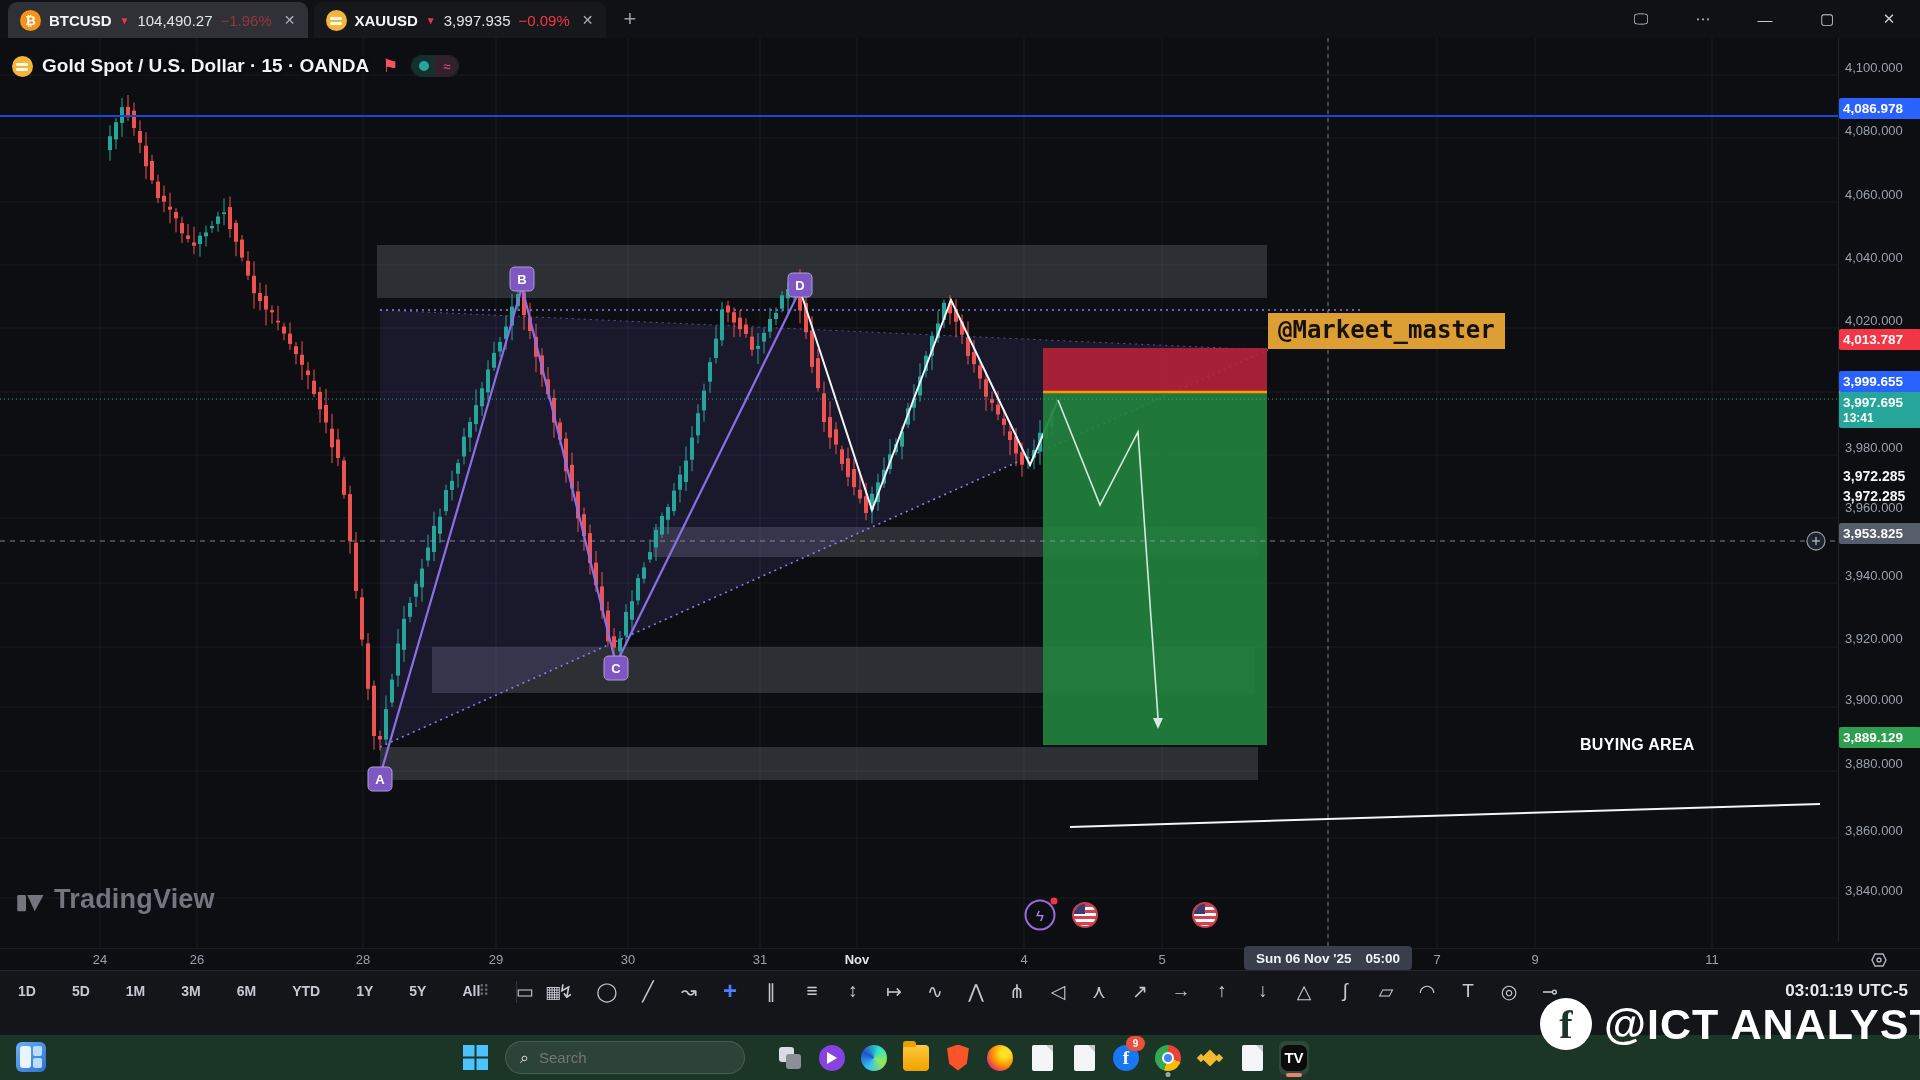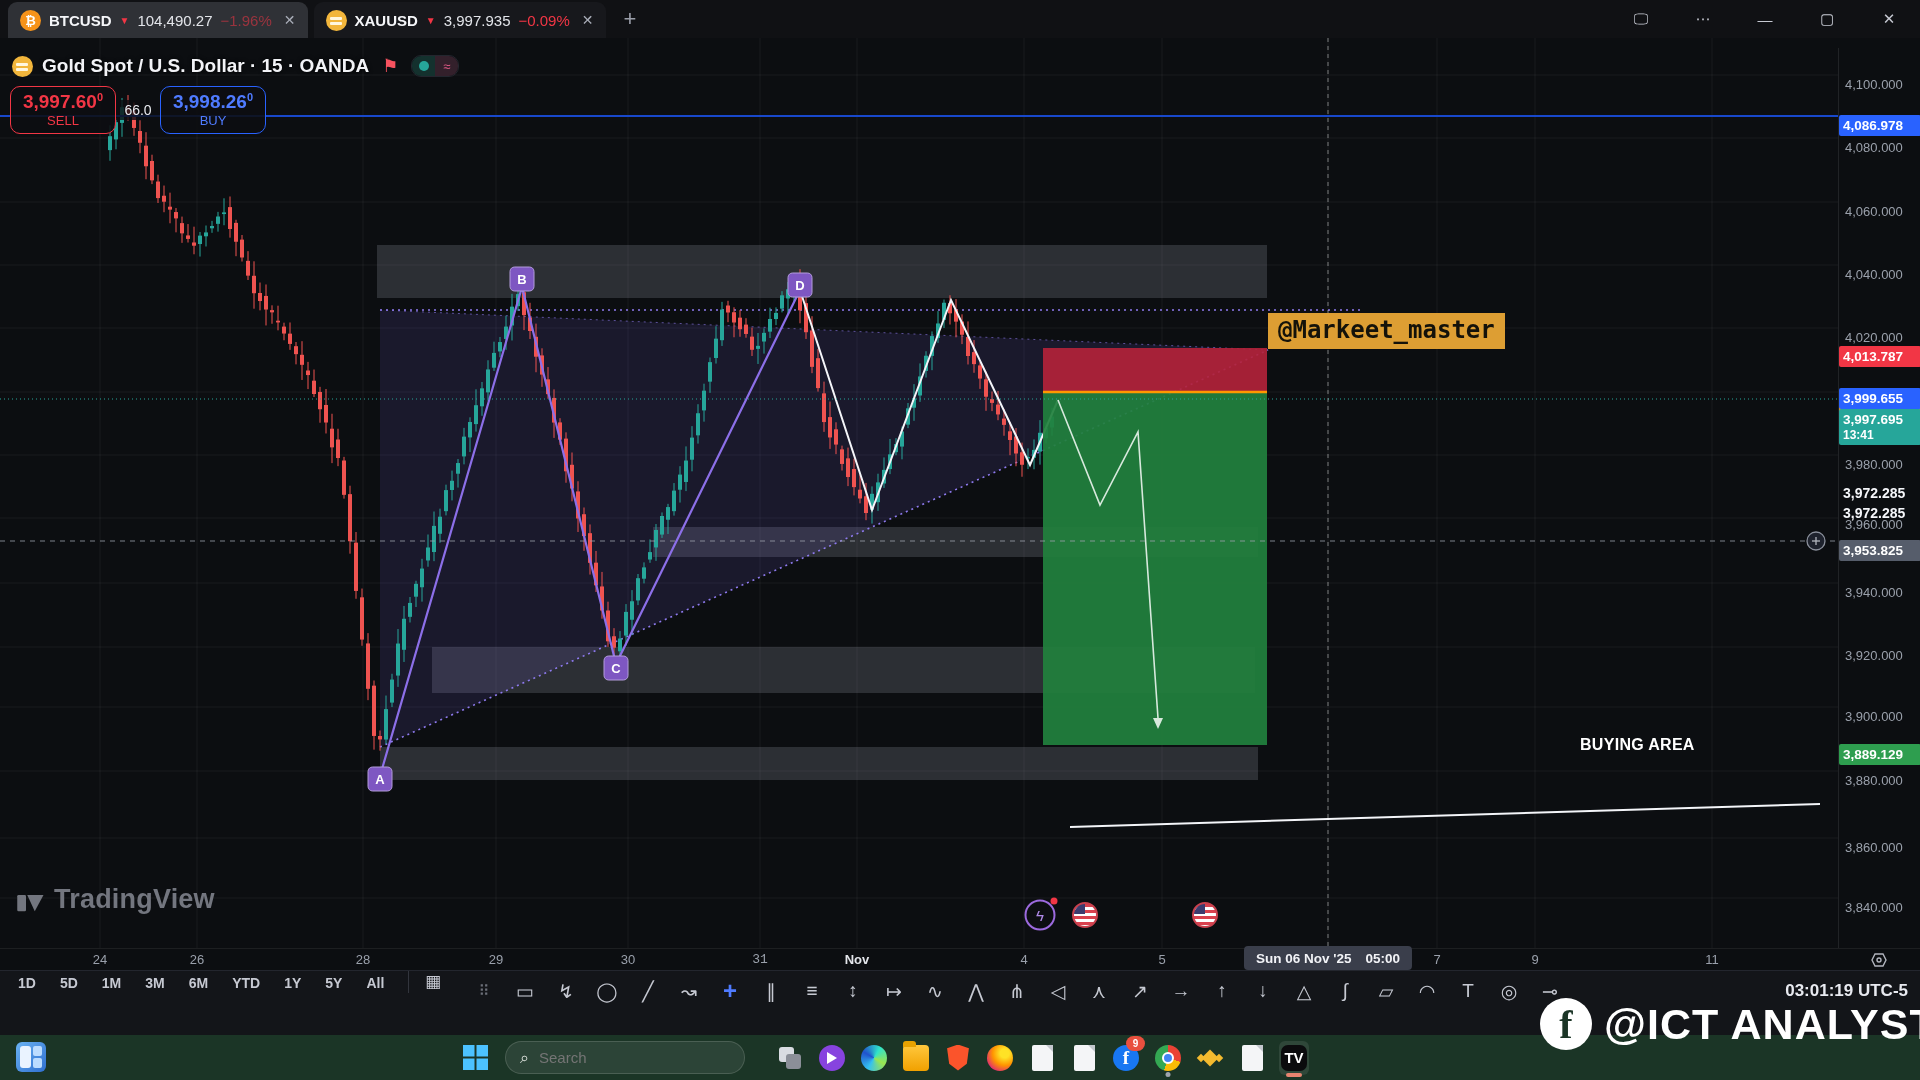--- a/index.html
+++ b/index.html
@@ -37,21 +37,21 @@
   #ohlc span{color:#26a69a;}
   #trade-panel{position:absolute;left:10px;top:86px;display:flex;align-items:center;z-index:3;}
   .tbtn{width:104px;border-radius:10px;padding:4px 0 5px;text-align:center;background:rgba(12,14,17,.88);}
   .tbtn .p{font-size:19px;font-weight:bold;}
   .tbtn .p sup{font-size:11px;}
   .tbtn .l{font-size:13px;margin-top:0px;}
   .tbtn.sell{border:1.5px solid #f23645;color:#f23645;}
   .tbtn.buy{border:1.5px solid #2962ff;color:#4f7bff;}
   #spread{width:44px;text-align:center;font-size:14px;color:#e8eaf0;background:rgba(12,14,17,.8);padding:2px 0;}
   
-  #price-axis{position:absolute;left:1838px;top:48px;width:82px;height:910px;background:#0c0e11;border-left:1px solid rgba(255,255,255,.09);z-index:4;}
+  #price-axis{position:absolute;left:1838px;top:31px;width:82px;height:910px;background:#0c0e11;border-left:1px solid rgba(255,255,255,.09);z-index:4;}
   .ax-label{position:absolute;left:6px;font-size:13px;color:#9aa0ab;white-space:nowrap;}
   .ax-bold{position:absolute;left:4px;font-size:14px;color:#f5f6fa;font-weight:bold;white-space:nowrap;}
   .ax-badge{position:absolute;left:0;width:82px;box-sizing:border-box;padding:3px 4px;font-size:13.5px;font-weight:bold;color:#fff;text-align:left;border-radius:2px;}
   .ax-badge.blue{background:#2962ff;}
   .ax-badge.red{background:#f23645;}
   .ax-badge.orange{background:#ff9800;color:#17181c;margin-top:36px;}
   .ax-badge.teal{background:#26a69a;}
   .ax-badge.gray{background:#565d6b;}
   .ax-badge.green{background:#2e9e4f;}
   .ax-badge .sub{display:block;font-size:12px;font-weight:bold;margin-top:1px;}
@@ -68,21 +68,21 @@
   #tv-watermark{position:absolute;left:16px;top:884px;display:flex;align-items:center;gap:8px;z-index:3;}
   #tv-watermark .txt{color:#73767f;font-size:27px;font-weight:bold;letter-spacing:.2px;}
   .event-ic{position:absolute;z-index:3;transform:translate(-50%,-50%);}
   .ev-flash{width:27px;height:27px;border:2px solid #9c6ade;border-radius:50%;color:#b08ae8;font-size:15px;display:flex;align-items:center;justify-content:center;}
   .ev-flash i{position:absolute;right:-2px;top:-2px;width:7px;height:7px;background:#f23645;border-radius:50%;}
   .ev-flag{width:22px;height:22px;border-radius:50%;border:2px solid #c9414e;overflow:hidden;position:relative;
     background:repeating-linear-gradient(#d9414e 0 3px,#fff 3px 6px);}
   .ev-flag i{position:absolute;left:0;top:0;width:11px;height:10px;background:#3c3b6e;}
   
   #toolbar{position:absolute;left:0;top:970px;width:1920px;height:65px;background:#131519;border-top:1px solid #23262e;z-index:5;}
-  #timeframes{position:absolute;left:10px;top:0;display:flex;align-items:flex-start;gap:8px;}
+  #timeframes{position:absolute;left:10px;top:8px;display:flex;align-items:flex-end;gap:20px;}
   .tf{padding:4px 8px;color:#c6c9d2;font-size:14px;font-weight:bold;border-radius:4px;}
   .tfdiv{width:1px;height:22px;background:#32353d;margin:0 8px;}
   .tfcal{color:#c6c9d2;font-size:17px;}
   #tools{position:absolute;left:468px;top:4px;display:flex;align-items:center;gap:9px;}
   .tool{width:32px;height:32px;display:flex;align-items:center;justify-content:center;color:#c6c9d2;font-size:19px;border-radius:4px;}
   .tool.active{color:#4f7bff;font-size:24px;font-weight:bold;}
   .tool.grip{color:#6b6f78;font-size:15px;}
   #tb-clock{position:absolute;right:12px;top:10px;color:#e8eaf0;font-size:17px;font-weight:bold;}
   
   #taskbar{position:absolute;left:0;top:1035px;width:1920px;height:45px;background:#1b3526;z-index:6;}
@@ -513,31 +513,20 @@
     <span class="title">Gold Spot / U.S. Dollar · 15 · OANDA</span>
     <span class="flagicon">⚑</span>
     <span class="pill">
         <span class="l">
           <i></i>
         </span>
         <span class="r">≈</span>
       </span>
   </div>
 
-  <div id="trade-panel">
-    <div class="tbtn sell">
-      <div class="p"><span>3,997.60</span><sup>0</sup></div>
-      <div class="l">SELL</div>
-    </div>
-    <div id="spread">66.0</div>
-    <div class="tbtn buy">
-      <div class="p"><span>3,998.26</span><sup>0</sup></div>
-      <div class="l">BUY</div>
-    </div>
-  </div>
 
   <div id="price-axis">
       <div class="ax-label" style="top: 29px;">4,100.000</div>
       <div class="ax-label" style="top: 92px;">4,080.000</div>
       <div class="ax-label" style="top: 156px;">4,060.000</div>
       <div class="ax-label" style="top: 219px;">4,040.000</div>
       <div class="ax-label" style="top: 282px;">4,020.000</div>
       <div class="ax-label" style="top: 409px;">3,980.000</div>
       <div class="ax-label" style="top: 469px;">3,960.000</div>
       <div class="ax-label" style="top: 537px;">3,940.000</div>
@@ -555,21 +544,21 @@
       <div class="ax-badge teal" style="top: 361px;"><span>3,997.695</span><span class="sub">13:41</span></div>
       <div class="ax-badge gray" style="top: 492px;"><span>3,953.825</span></div>
       <div class="ax-badge green" style="top: 696px;"><span>3,889.129</span></div>
     </div>
   <div id="time-axis">
       <div class="t-label" style="left: 100px;">24</div>
       <div class="t-label" style="left: 197px;">26</div>
       <div class="t-label" style="left: 363px;">28</div>
       <div class="t-label" style="left: 496px;">29</div>
       <div class="t-label" style="left: 628px;">30</div>
-      <div class="t-label" style="left: 760px; font-family: Liberation Mono, monospace;">31</div>
+      <div class="t-label" style="left: 760px;">31</div>
       <div class="t-label month" style="left: 857px;">Nov</div>
       <div class="t-label" style="left: 1024px;">4</div>
       <div class="t-label" style="left: 1162px;">5</div>
       <div class="t-label" style="left: 1437px;">7</div>
       <div class="t-label" style="left: 1535px;">9</div>
       <div class="t-label" style="left: 1712px;">11</div>
       <div id="time-badge" style="left: 1328px;">
         <span>Sun 06 Nov '25</span>
         <span>05:00</span>
       </div>

